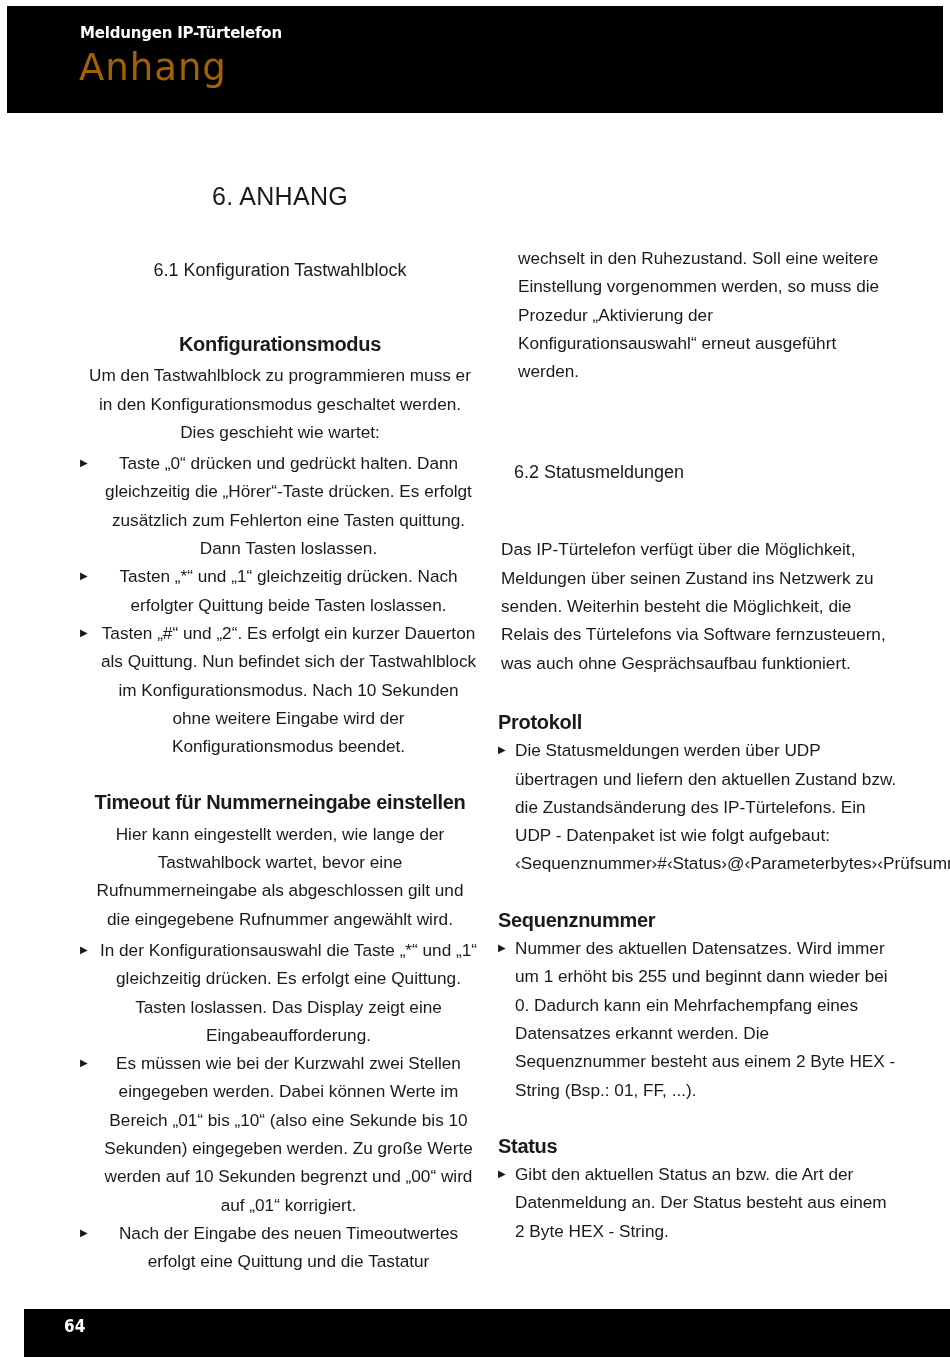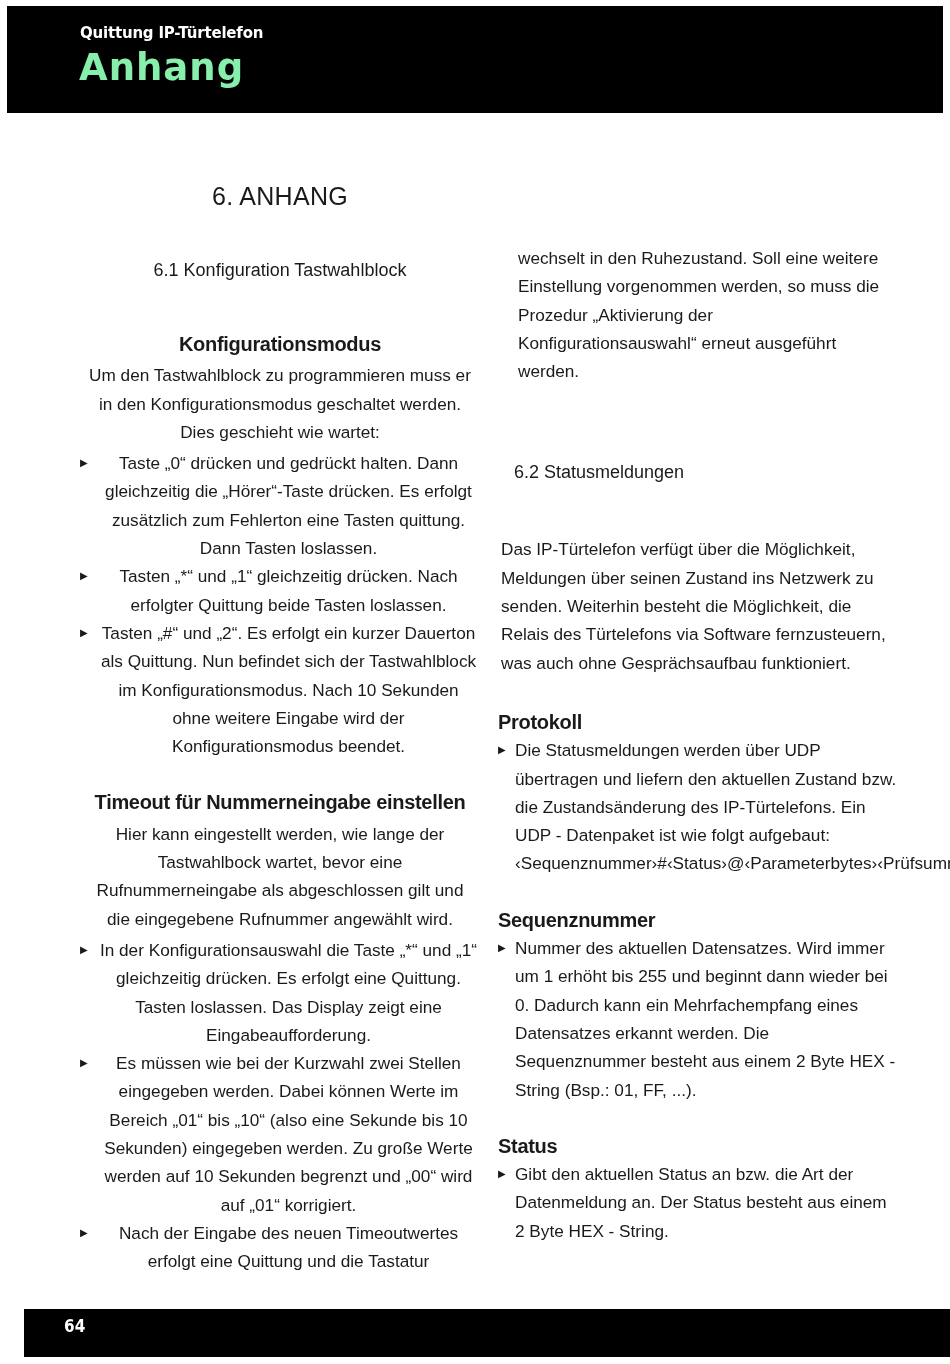--- a/index.html
+++ b/index.html
@@ -1,21 +1,21 @@
 <!DOCTYPE html>
 <html><head>
 <meta charset="utf-8">
 <style>
   html, body { margin: 0; padding: 0; background: #ffffff; }
   body { width: 950px; height: 1364px; position: relative; overflow: hidden;
          font-family: "Liberation Sans", "DejaVu Sans", sans-serif; color: #1a1a1a; }
   .header { position: absolute; left: 7px; top: 6px; width: 936px; height: 107px; background: #000; }
   .header .sub { position: absolute; left: 73px; top: 18px; color: #fff; font-size: 15px; font-weight: bold;
                  font-family: "DejaVu Sans", sans-serif; letter-spacing: -0.2px; }
-  .header .title { position: absolute; left: 72px; top: 40px; color: #86efac; font-size: 37px; font-weight: bold;
+  .header .title { position: absolute; left: 72px; top: 40px; color: #a16207; font-size: 37px; font-weight: normal;
                    font-family: "DejaVu Sans", sans-serif; letter-spacing: 1px; }
   .footer { position: absolute; left: 7px; top: 1309px; width: 936px; height: 48px; background: #000; margin-left: 17px; }
   .footer .pageno { position: absolute; left: 40px; top: 7px; color: #fff; font-size: 17px; font-weight: bold;
                     font-family: "DejaVu Sans Condensed", "DejaVu Sans", sans-serif; }
   .col { position: absolute; font-size: 17.2px; line-height: 28.3px; }
   .col-left { left: 80px; top: 176px; width: 400px; text-align: center; }
   .col-right { left: 498px; top: 241px; width: 400px; }
   h1 { margin: 0; font-size: 25px; font-weight: normal; line-height: 40px; letter-spacing: 0.3px; }
   h2 { margin: 16px; font-size: 18px; font-weight: normal; line-height: 32px; }
   h3 { margin: 0; font-size: 20px; font-weight: bold; line-height: 28.3px; letter-spacing: -0.3px; }
@@ -26,21 +26,21 @@
   .cont { padding-left: 17px; }
   .gap-h1 { height: 22px; }
   .gap-sec { height: 28px; }
   .gap-block { height: 28px; }
   .gap-big { height: 52px; }
 </style>
 </head>
 <body>
 
 <div class="header">
-  <div class="sub">Quittung IP-Türtelefon</div>
+  <div class="sub">Meldungen IP-Türtelefon</div>
   <div class="title">Anhang</div>
 </div>
 
 <div class="col col-left">
   <h1>6. ANHANG</h1>
   <div class="gap-h1"></div>
   <h2>6.1 Konfiguration Tastwahlblock</h2>
   <div class="gap-sec"></div>
 
   <h3>Konfigurationsmodus</h3>

